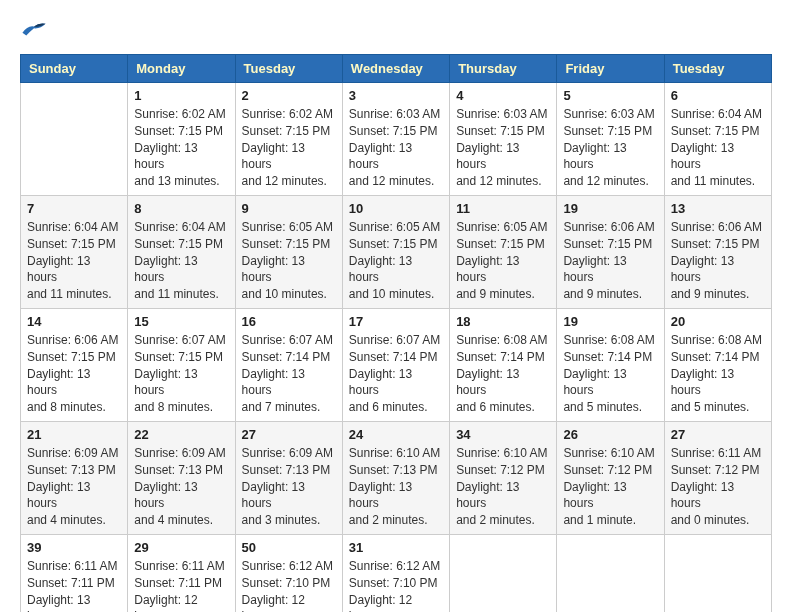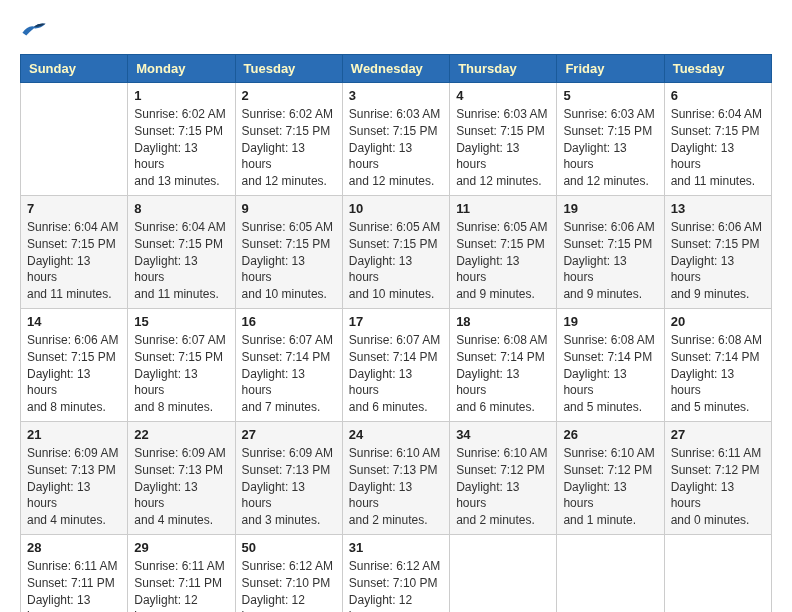--- a/index.html
+++ b/index.html
@@ -309,21 +309,21 @@
         <td>
           <div class="day-num">27</div>
           <div class="day-info" style="white-space: pre-line;">Sunrise: 6:11 AM
 Sunset: 7:12 PM
 Daylight: 13 hours
 and 0 minutes.</div>
         </td>
       </tr>
       <tr>
         <td>
-          <div class="day-num">28</div>
+          <div class="day-num">39</div>
           <div class="day-info" style="white-space: pre-line;">Sunrise: 6:11 AM
 Sunset: 7:11 PM
 Daylight: 13 hours
 and 0 minutes.</div>
         </td>
         <td>
           <div class="day-num">29</div>
           <div class="day-info" style="white-space: pre-line;">Sunrise: 6:11 AM
 Sunset: 7:11 PM
 Daylight: 12 hours

